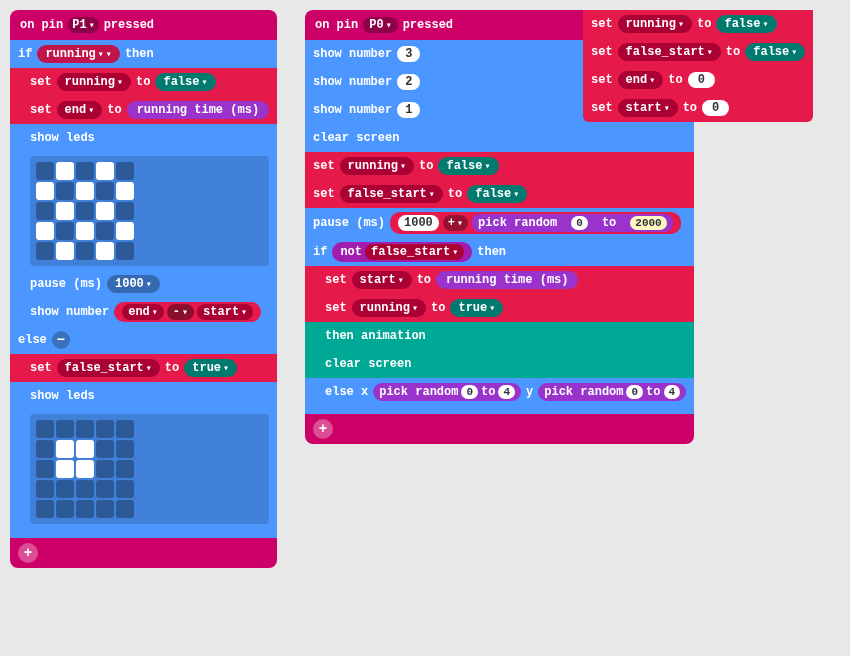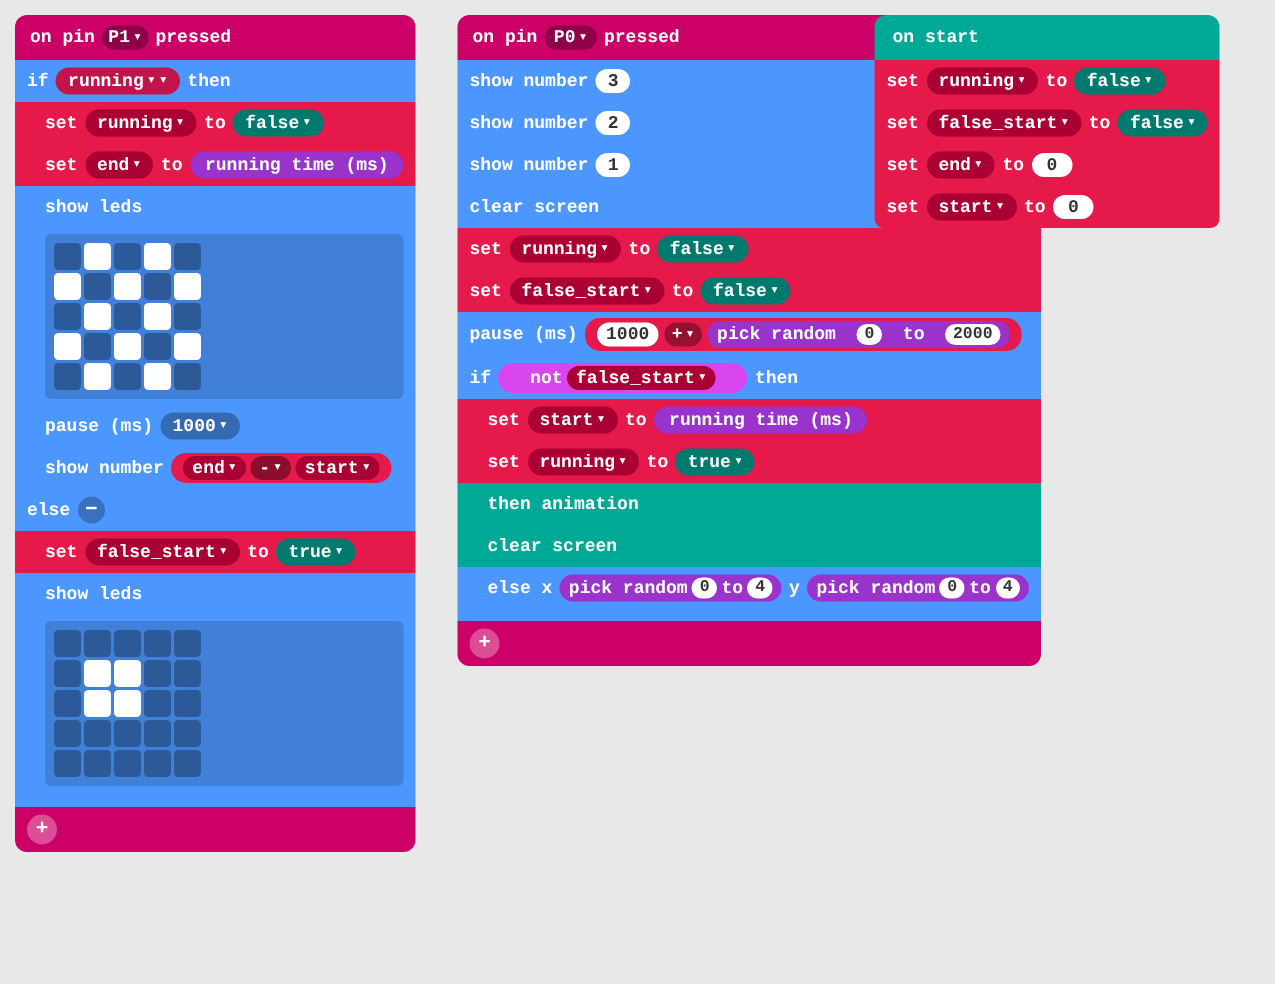--- a/index.html
+++ b/index.html
@@ -250,28 +250,28 @@
 
   <div style="background:#4c97ff; padding:4px 8px; display:flex; align-items:center; gap:5px; flex-wrap:wrap; min-height:28px;">
     <span style="font-size:12px;">pause (ms)</span>
     <span style="background:#e6194b; border-radius:10px; padding:2px 8px; font-size:12px; display:inline-flex; align-items:center; gap:4px;">
       <span style="background:white; color:#333; border-radius:8px; padding:1px 6px; font-size:12px; font-weight:bold;">1000</span>
       <span style="background:rgba(0,0,0,0.35); border-radius:8px; padding:1px 5px; font-size:12px; display:inline-flex; align-items:center; gap:2px;">+ <span style="font-size:10px;">▾</span></span>
       <span style="background:#9933cc; border-radius:8px; padding:2px 6px; font-size:12px; display:inline-flex; align-items:center; gap:14px;">
         pick random
         <span style="background:white; color:#333; border-radius:8px; padding:1px 5px; font-size:11px; font-weight:bold;">0</span>
         to
-        <span style="background:#ffffff; color:#333; border-radius:8px; padding:1px 5px; font-size:11px; font-weight:bold;">2000</span>
+        <span style="background:#fef9c3; color:#333; border-radius:8px; padding:1px 5px; font-size:11px; font-weight:bold;">2000</span>
       </span>
     </span>
   </div>
 
   <div style="background:#4c97ff; padding:4px 8px; display:flex; align-items:center; gap:5px; min-height:28px;">
     <span style="font-size:12px;">if</span>
-    <span style="background:#d946ef; border-radius:10px; padding:2px 21px; font-size:12px; display:inline-flex; align-items:center; gap:3px;">
+    <span style="background:#a21caf; border-radius:10px; padding:2px 8px; font-size:12px; display:inline-flex; align-items:center; gap:3px;">
       not
       <span style="background:#aa0033; border-radius:8px; padding:1px 6px; font-size:12px; display:inline-flex; align-items:center; gap:2px;">false_start <span style="font-size:10px;">▾</span></span>
     </span>
     <span style="font-size:12px;">then</span>
   </div>
 
   <div style="background:#e6194b; padding:4px 8px 4px 20px; display:flex; align-items:center; gap:5px; min-height:28px;">
     <span style="font-size:12px;">set</span>
     <span style="background:#aa0033; border-radius:10px; padding:2px 8px; font-size:12px; display:inline-flex; align-items:center; gap:2px;">start <span style="font-size:10px;">▾</span></span>
     <span style="font-size:12px;">to</span>
@@ -312,23 +312,20 @@
 
   <div style="background:#4c97ff; padding:4px 8px; min-height:8px;"></div>
 
   <div style="background:#cc0066; padding:5px 8px; display:flex; align-items:center; gap:5px; border-radius:0 0 8px 8px;">
     <span class="plus-btn">+</span>
   </div>
 </div>
 
 <div class="block-container" style="left:583px; top:10px;">
 
-  <div style="background:#00a896; border-radius:8px 8px 0 0; padding:5px 12px; display:flex; align-items:center; gap:5px; min-height:30px;">
-    <span style="font-size:12px;">on start</span>
-  </div>
 
   <div style="background:#e6194b; padding:4px 8px; display:flex; align-items:center; gap:5px; min-height:28px;">
     <span style="font-size:12px;">set</span>
     <span style="background:#aa0033; border-radius:10px; padding:2px 8px; font-size:12px; display:inline-flex; align-items:center; gap:2px;">running <span style="font-size:10px;">▾</span></span>
     <span style="font-size:12px;">to</span>
     <span style="background:#007a6e; border-radius:10px; padding:2px 8px; font-size:12px; display:inline-flex; align-items:center; gap:2px;">false <span style="font-size:10px;">▾</span></span>
   </div>
 
   <div style="background:#e6194b; padding:4px 8px; display:flex; align-items:center; gap:5px; min-height:28px;">
     <span style="font-size:12px;">set</span>

